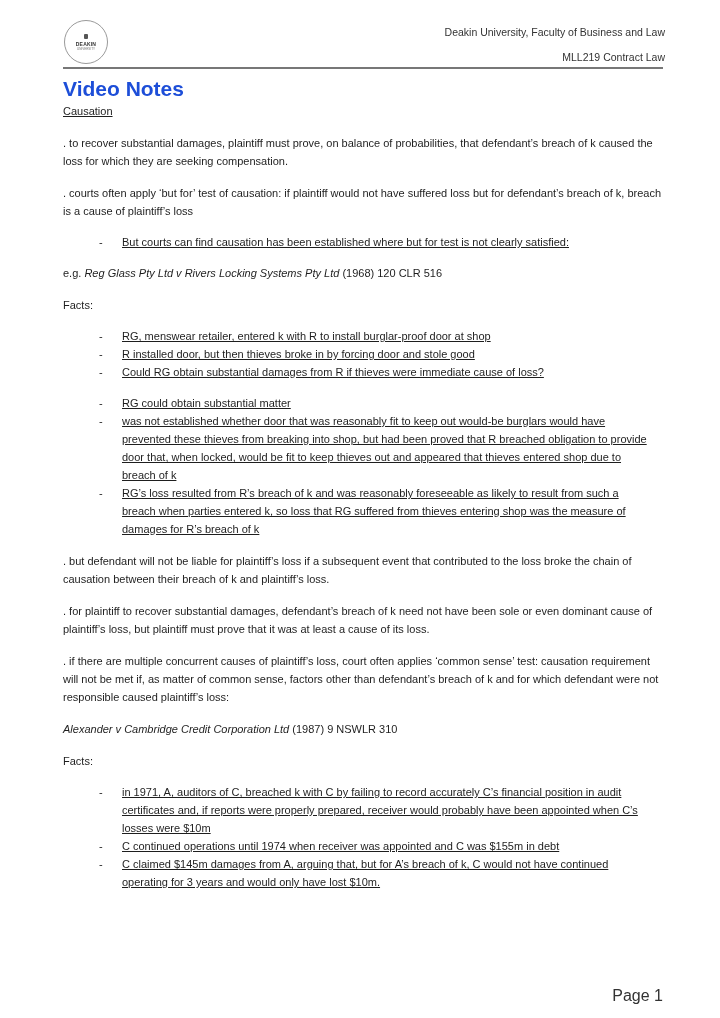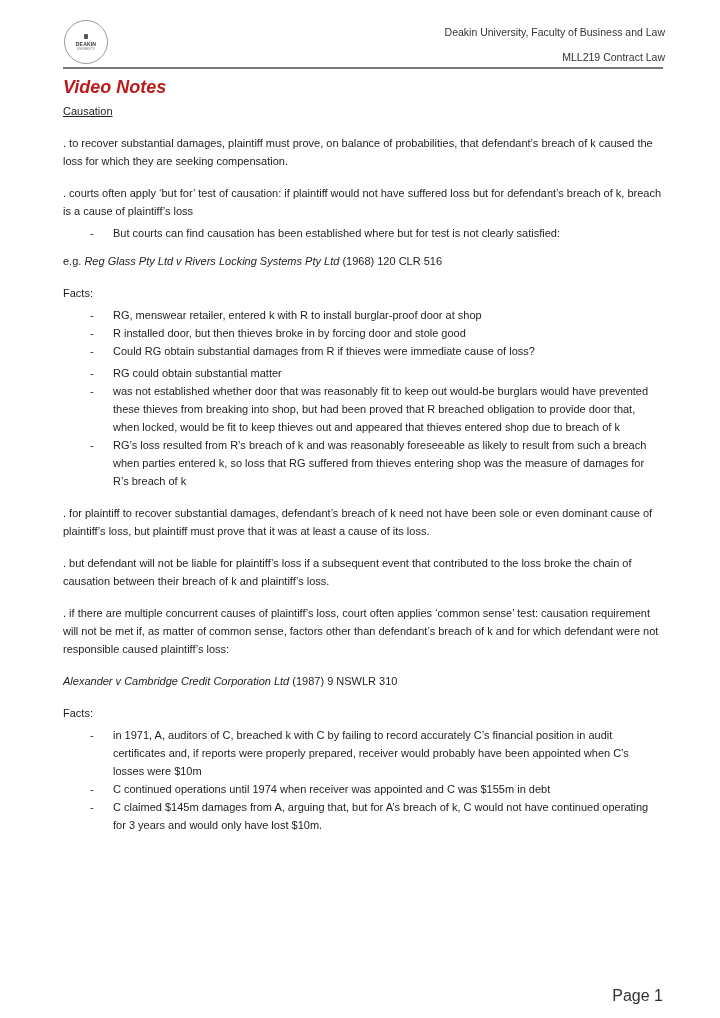--- a/index.html
+++ b/index.html
@@ -9,27 +9,27 @@
   .logo { position: absolute; left: 64px; top: 20px; width: 44px; height: 44px; border-radius: 50%;
           border: 1px solid #9a9a9a; box-sizing: border-box; display: flex; flex-direction: column;
           align-items: center; justify-content: center; }
   .logo .crest { width: 4px; height: 5px; background: #555; border-radius: 1px; margin-bottom: 2px; }
   .logo .lt { font-size: 5px; font-weight: bold; color: #333; letter-spacing: 0.2px; line-height: 6px; }
   .logo .ls { font-size: 3px; color: #777; line-height: 4px; }
   .hdr { position: absolute; right: 55px; text-align: right; font-size: 10.5px; color: #333; }
   .hdr1 { top: 26px; }
   .hdr2 { top: 51px; }
   .rule { position: absolute; left: 63px; top: 67px; width: 600px; height: 2px; background: #777; }
-  .title { position: absolute; left: 63px; top: 77px; font-size: 18px; font-weight: bold; color: #b91c1c; font-style: italic; }
+  .title { position: absolute; left: 63px; top: 77px; font-size: 21px; font-weight: bold; color: #1d4ed8; }
   .content { position: absolute; left: 63px; top: 102px; width: 602px; font-size: 11px; line-height: 18px; }
   .u { text-decoration: underline; }
   p { margin: 0; }
   .gap { margin-top: 14px; }
   .gap-s { margin-top: 10px; }
-  ul.dash { list-style: none; margin: 4px; padding: 0; }
+  ul.dash { list-style: none; margin: 13px; padding: 0; text-decoration: underline; }
   ul.dash li { position: relative; padding-left: 46px; }
   ul.dash li::before { content: "-"; position: absolute; left: 23px; top: 0; }
   em { font-style: italic; }
   .footer { position: absolute; right: 57px; top: 987px; font-size: 16px; color: #333; }
 </style>
 </head>
 <body>
 
 <div class="page">
   <div class="logo">
@@ -60,22 +60,22 @@
       <li>R installed door, but then thieves broke in by forcing door and stole good</li>
       <li>Could RG obtain substantial damages from R if thieves were immediate cause of loss?</li>
     </ul>
 
     <ul class="dash gap">
       <li>RG could obtain substantial matter</li>
       <li>was not established whether door that was reasonably fit to keep out would-be burglars would have prevented these thieves from breaking into shop, but had been proved that R breached obligation to provide door that, when locked, would be fit to keep thieves out and appeared that thieves entered shop due to breach of k</li>
       <li>RG’s loss resulted from R’s breach of k and was reasonably foreseeable as likely to result from such a breach when parties entered k, so loss that RG suffered from thieves entering shop was the measure of damages for R’s breach of k</li>
     </ul>
 
+    <p class="gap">. but defendant will not be liable for plaintiff’s loss if a subsequent event that contributed to the loss broke the chain of causation between their breach of k and plaintiff’s loss.</p>
     <p class="gap">. for plaintiff to recover substantial damages, defendant’s breach of k need not have been sole or even dominant cause of plaintiff’s loss, but plaintiff must prove that it was at least a cause of its loss.</p>
-    <p class="gap">. but defendant will not be liable for plaintiff’s loss if a subsequent event that contributed to the loss broke the chain of causation between their breach of k and plaintiff’s loss.</p>
     <p class="gap">. if there are multiple concurrent causes of plaintiff’s loss, court often applies ‘common sense’ test: causation requirement will not be met if, as matter of common sense, factors other than defendant’s breach of k and for which defendant were not responsible caused plaintiff’s loss:</p>
 
     <p class="gap"><em>Alexander v Cambridge Credit Corporation Ltd</em><span> (1987) 9 NSWLR 310</span></p>
 
     <p class="gap">Facts:</p>
     <ul class="dash gap">
       <li>in 1971, A, auditors of C, breached k with C by failing to record accurately C’s financial position in audit certificates and, if reports were properly prepared, receiver would probably have been appointed when C’s losses were $10m</li>
       <li>C continued operations until 1974 when receiver was appointed and C was $155m in debt</li>
       <li>C claimed $145m damages from A, arguing that, but for A’s breach of k, C would not have continued operating for 3 years and would only have lost $10m.</li>
     </ul>

